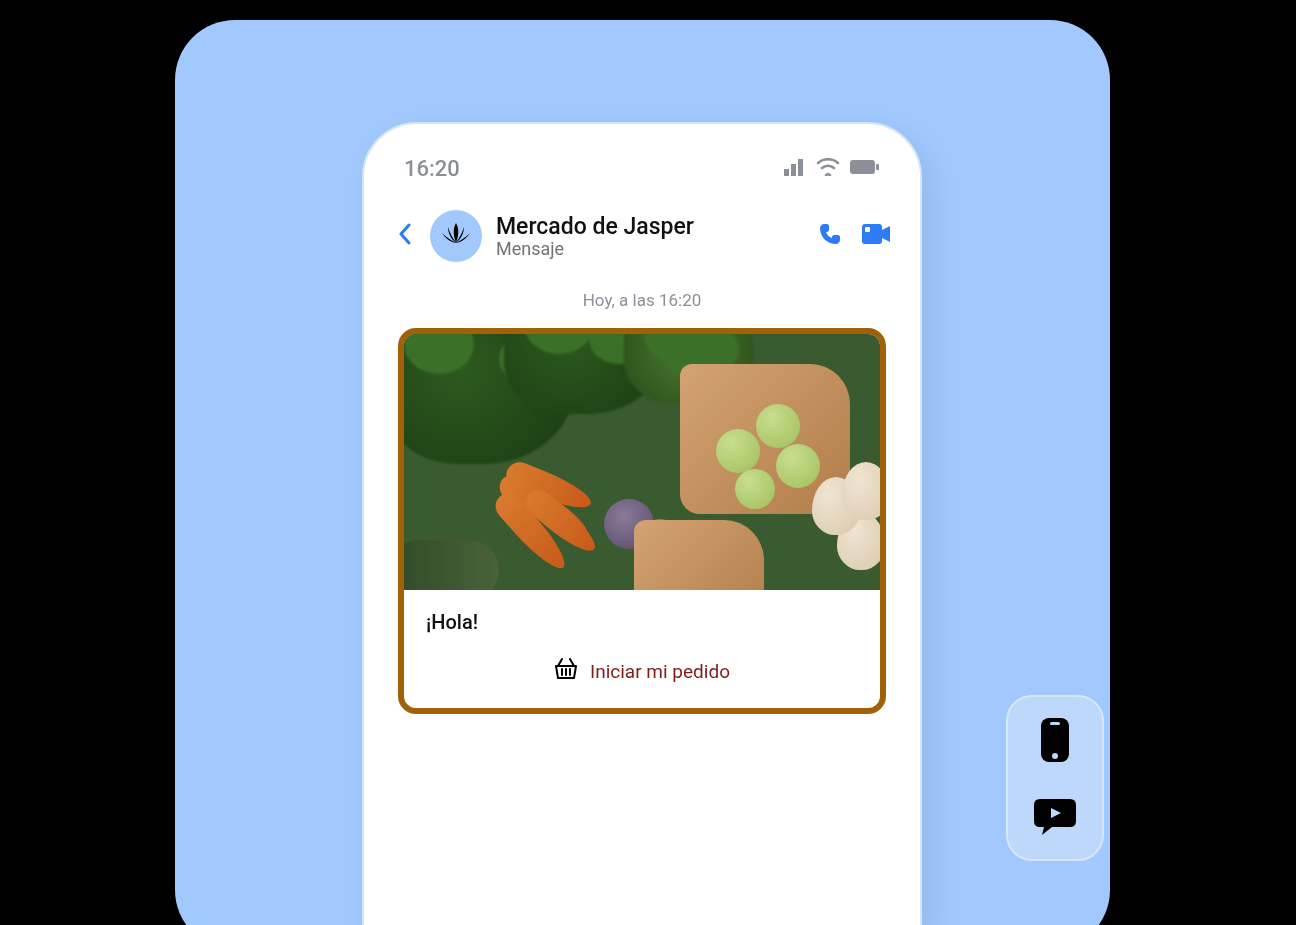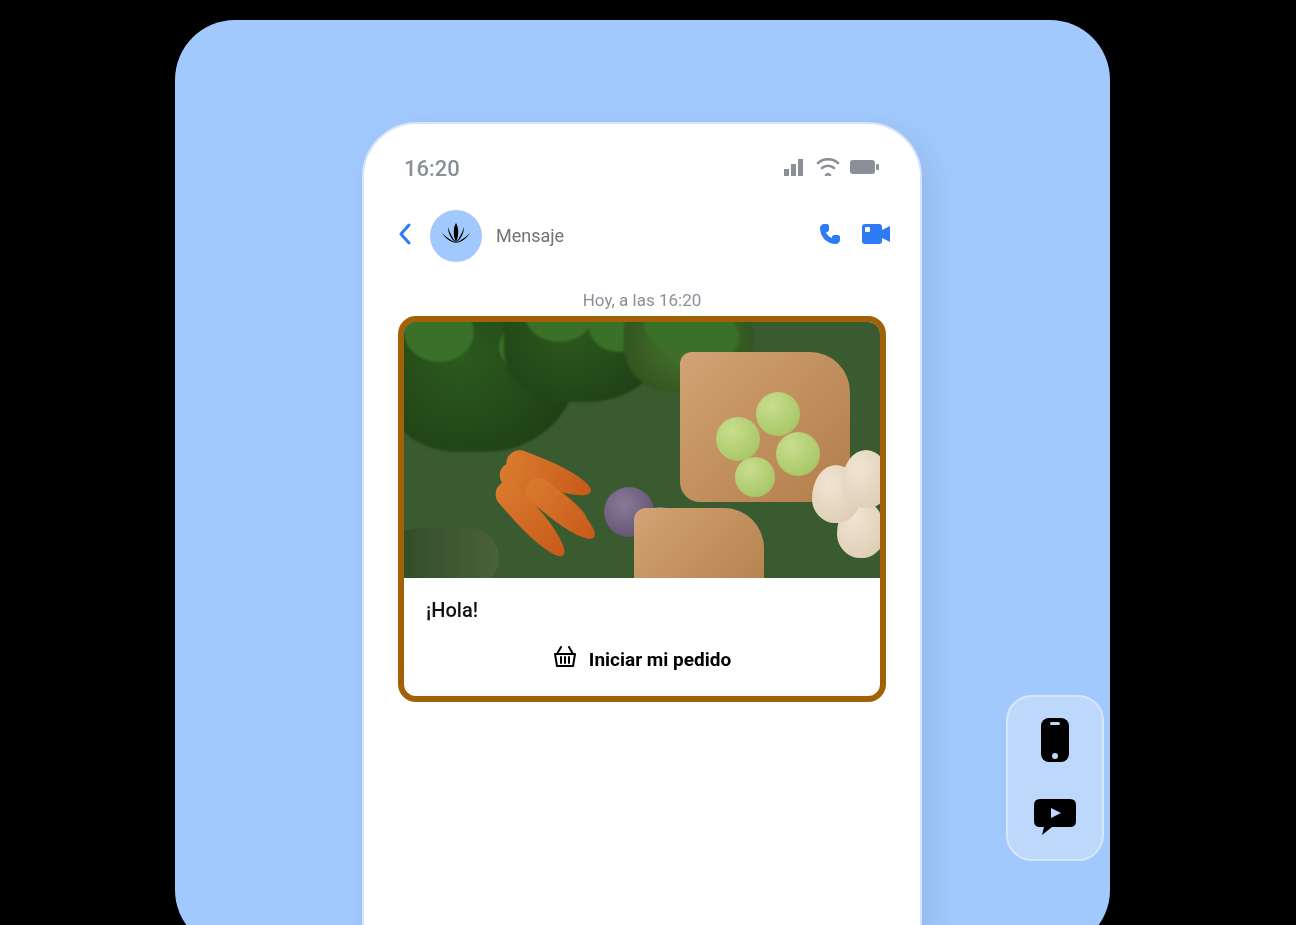--- a/index.html
+++ b/index.html
@@ -97,21 +97,21 @@
       align-items: center;
     }
     .header-icon {
       color: #2e7bf6;
       cursor: pointer;
     }
     .timestamp-row {
       text-align: center;
       color: #8a8f98;
       font-size: 17px;
-      margin: 14px 0 6px;
+      margin: 14px 0 18px;
     }
     .message-card {
       border: 6px solid #a16207;
       border-radius: 18px;
       overflow: hidden;
       margin: 0 12px;
     }
     .card-image {
       width: 100%;
       height: 256px;
@@ -137,22 +137,22 @@
       display: flex;
       align-items: center;
       justify-content: center;
       gap: 12px;
       padding: 16px 0 10px;
       margin-top: 8px;
       cursor: pointer;
     }
     .card-cta-text {
       font-size: 19px;
-      font-weight: 700;
-      color: #000000;
+      font-weight: 400;
+      color: #7f1d1d;
     }
     .side-widget {
       position: absolute;
       right: 192px;
       top: 695px;
       width: 98px;
       background: #bdd8fa;
       border: 2px solid #d8e6fb;
       border-radius: 26px;
       padding: 20px 0;
@@ -252,20 +252,21 @@
         </svg>
     </span>
     <div class="avatar">
       <span>
         <svg width="32" height="26" viewBox="0 0 32 26">
             <path d="M16 2 C13 7 13 14 16 22 C19 14 19 7 16 2 Z M8 6 C8 12 11 18 16 22 C12 16 9 10 8 6 Z M24 6 C24 12 21 18 16 22 C20 16 23 10 24 6 Z M2 12 C5 17 10 21 16 22 C10 19 5 15 2 12 Z M30 12 C27 17 22 21 16 22 C22 19 27 15 30 12 Z" fill="#000"></path>
           </svg>
       </span>
     </div>
     <div class="chat-title-group">
+      <div class="chat-title">Mercado de Jasper</div>
       <div class="chat-subtitle">Mensaje</div>
     </div>
     <div class="header-actions">
       <span class="header-icon">
         <svg width="24" height="24" viewBox="0 0 24 24">
             <path d="M6 2 C4 2 2 4 2 6 C2 15 9 22 18 22 C20 22 22 20 22 18 L22 15 C22 14 21 13 20 13 L16 13 C15 13 14 14 14 15 L14 16 C11 15 9 13 8 10 L9 10 C10 10 11 9 11 8 L11 4 C11 3 10 2 9 2 Z" fill="#2e7bf6"></path>
           </svg>
       </span>
       <span class="header-icon">
         <svg width="28" height="20" viewBox="0 0 28 20">

